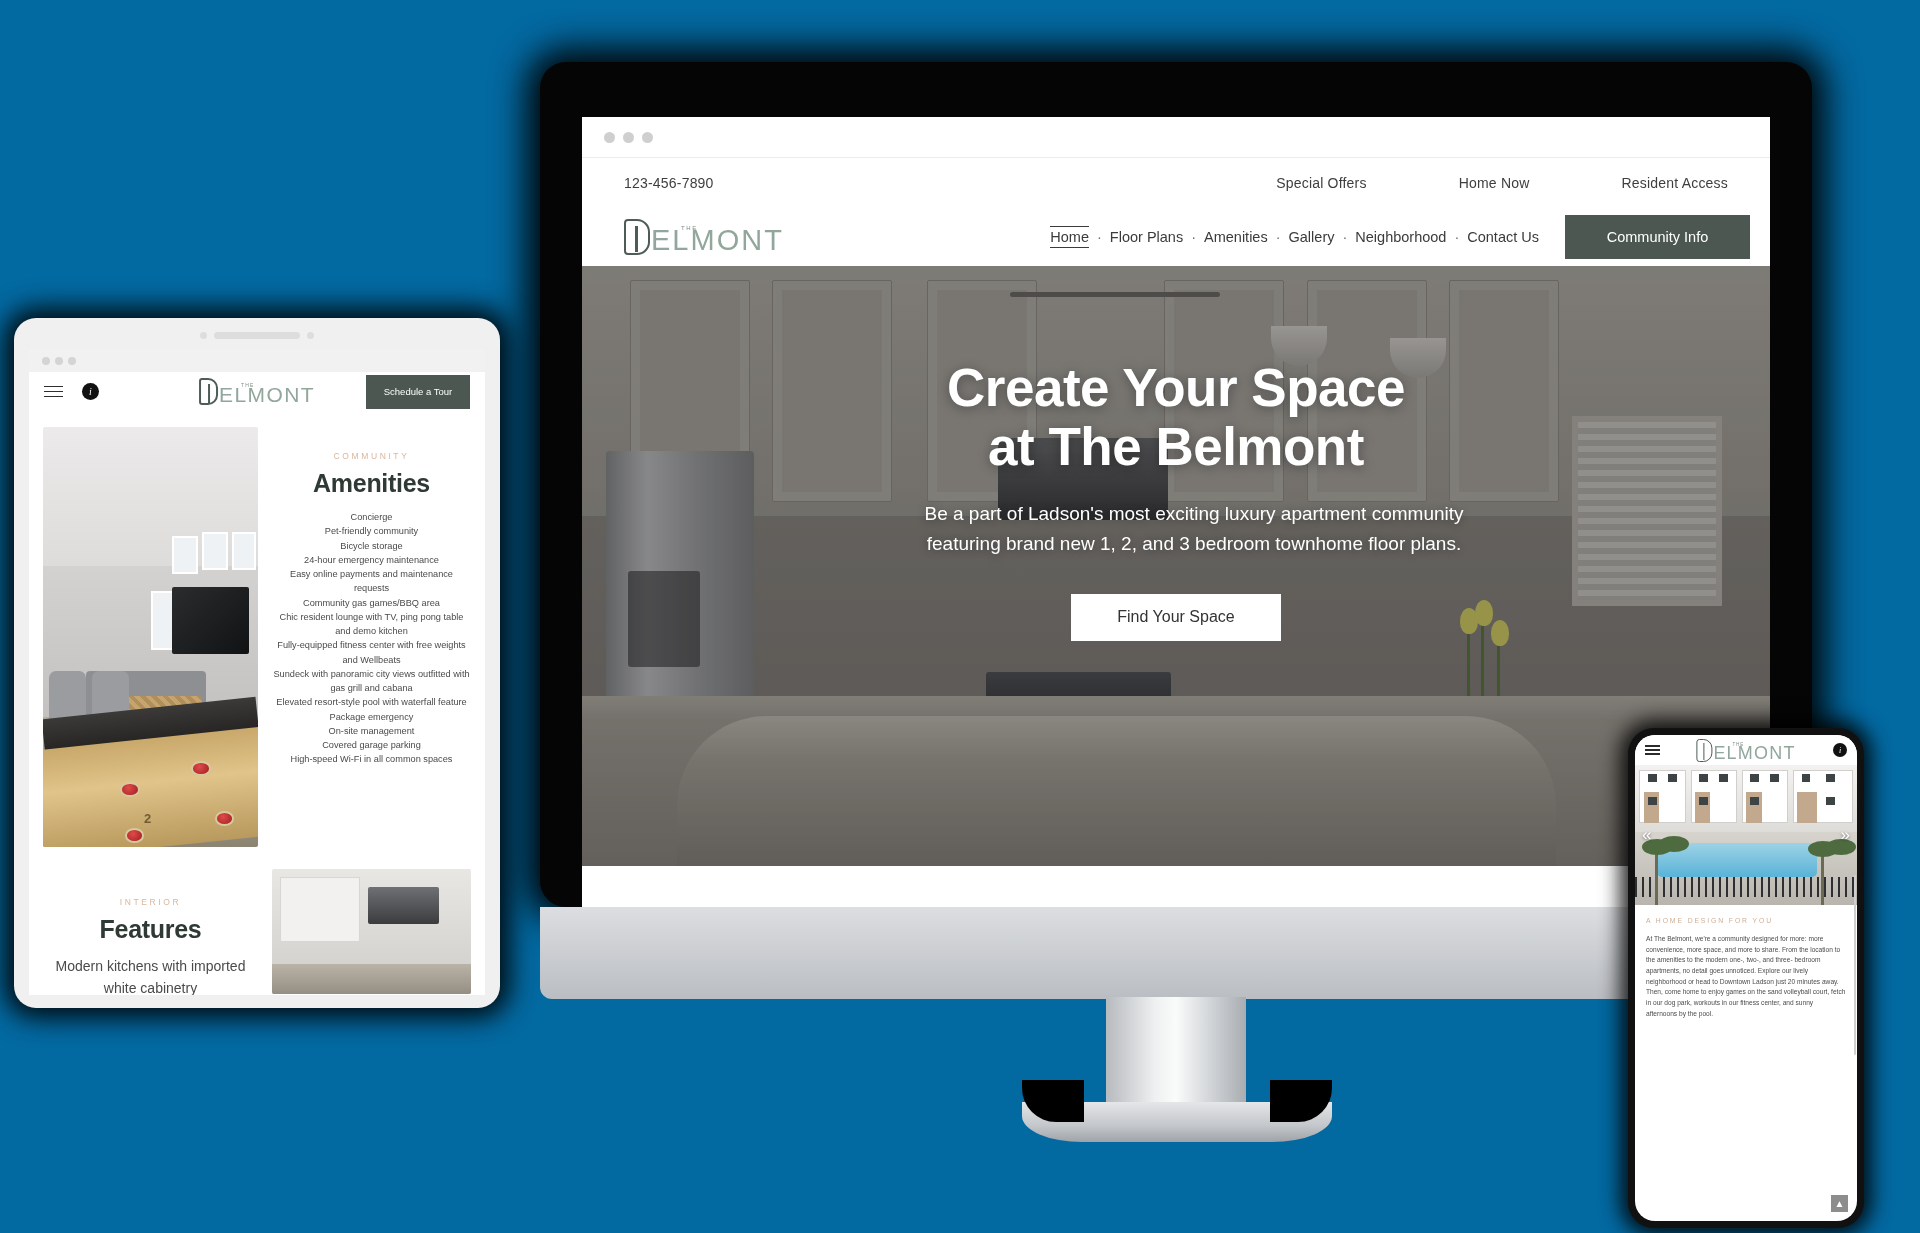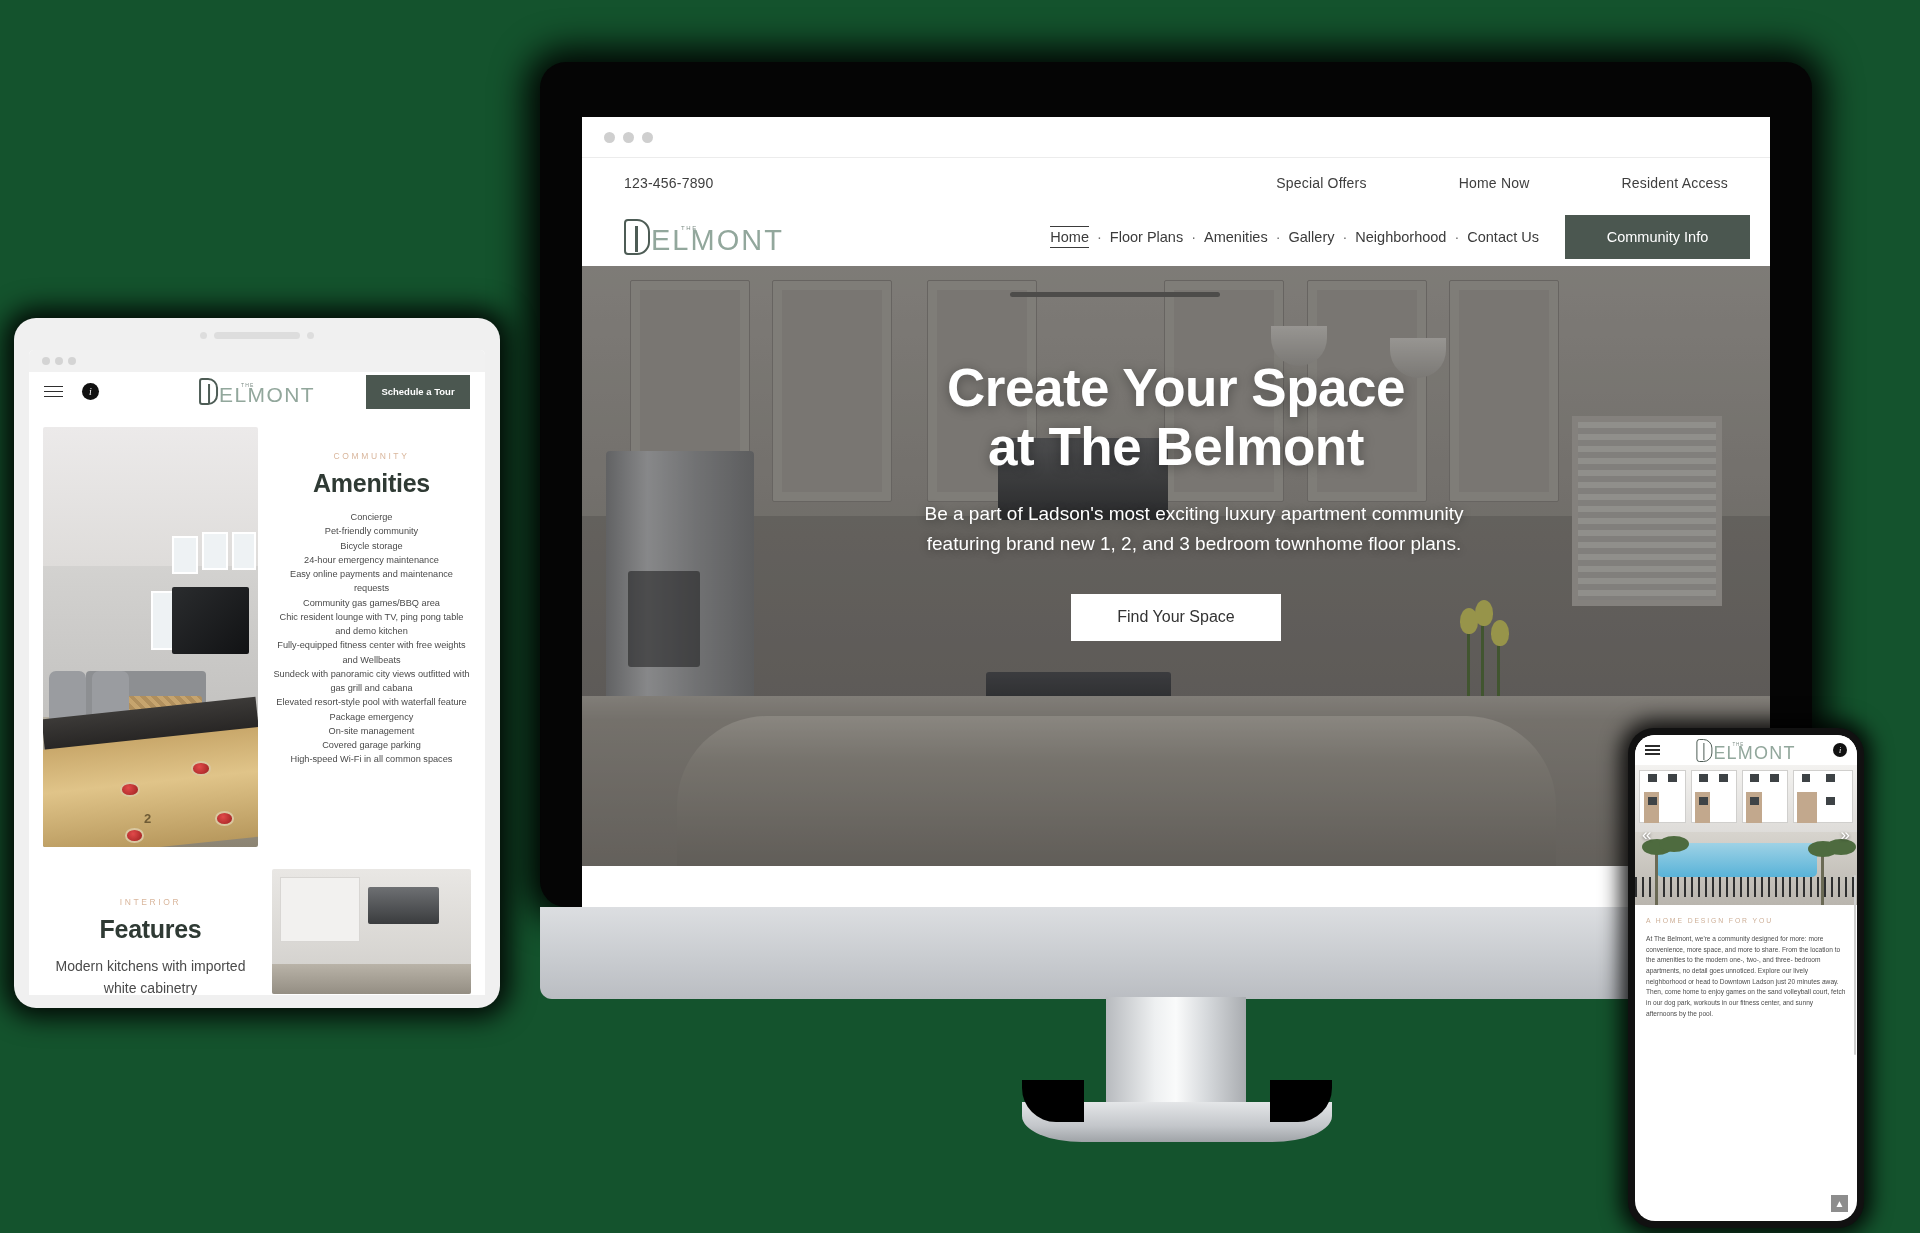--- a/index.html
+++ b/index.html
@@ -2,21 +2,21 @@
 <html><head>
 <meta charset="utf-8">
 <style>
   * { box-sizing: border-box; margin: 0; padding: 0; }
   html, body {
     width: 1920px; height: 1233px;
     background: #000;
     font-family: "Liberation Sans", sans-serif;
     overflow: hidden;
   }
-  .stage { position: relative; width: 1920px; height: 1233px; background: #14532d; }
+  .stage { position: relative; width: 1920px; height: 1233px; background: #0369a1; }
 
   
   .imac { position: absolute; left: 540px; top: 62px; width: 1272px; height: 1000px; }
   .imac-bezel {
     position: absolute; left: 0; top: 0; width: 1272px; height: 845px;
     background: #050505; border-radius: 26px;
     box-shadow: 0 0 34px 14px rgba(0,0,0,0.95);
   }
   .imac-chin {
     position: absolute; left: 0; top: 845px; width: 1272px; height: 92px;
@@ -132,21 +132,21 @@
   .burger span { display:block; height:1.6px; background:#2e2e2e; margin:3.4px 0; }
   .infodot { width:17px; height:17px; border-radius:50%; background:#111; color:#fff;
     font-size:10px; display:flex; align-items:center; justify-content:center;
     font-family:"Liberation Serif", serif; font-style:italic; margin-left:19px; }
   .tab-logo { position:absolute; left:50%; transform:translateX(-50%); display:flex; align-items:flex-end; }
   .tab-logo .logo-b { width:19px; height:27px; border-width:2px; border-radius:3px 10px 10px 3px; }
   .tab-logo .logo-b::after { left:6.5px; top:4px; width:2px; height:19px; }
   .tab-logo .logo-word { font-size:21px; letter-spacing:1.4px; }
   .tab-logo .logo-the { left:22px; font-size:5px; letter-spacing:1.1px; }
   .tab-tour { margin-left:auto; width:104px; height:34px; background:#4b5750; color:#fff;
-    font-size:9.5px; display:flex; align-items:center; justify-content:center;font-weight:bold; }
+    font-size:9.5px; display:flex; align-items:center; justify-content:center; }
   .tab-body { position:relative; background:#fff; }
   .ghost-amen { position:absolute; left:0; right:0; top:-28px; text-align:center;
     font-size:34px; font-weight:700; color:#2f3a34; letter-spacing:-.5px; z-index:1; }
   .tab-cols { display:flex; gap:14px; padding:16px 14px 0 14px; position:relative; z-index:2; background:#fff; }
   .tab-photo { width:215px; height:420px; border-radius:2px; overflow:hidden; position:relative; }
   .tab-list { flex:1; text-align:center; padding-top:24px; }
   .eyebrow { font-size:8.5px; letter-spacing:2.6px; color:#d9b69c; margin-bottom:8px; }
   .sec-h2 { font-size:25px; font-weight:700; color:#2f3a34; margin-bottom:12px; letter-spacing:-.3px; }
   .amen-item { font-size:9.2px; color:#4a4a4a; line-height:1.55; }
   .tab-lower { display:flex; gap:14px; padding:22px 14px 0 14px; background:#fff; position:relative; z-index:2; }

